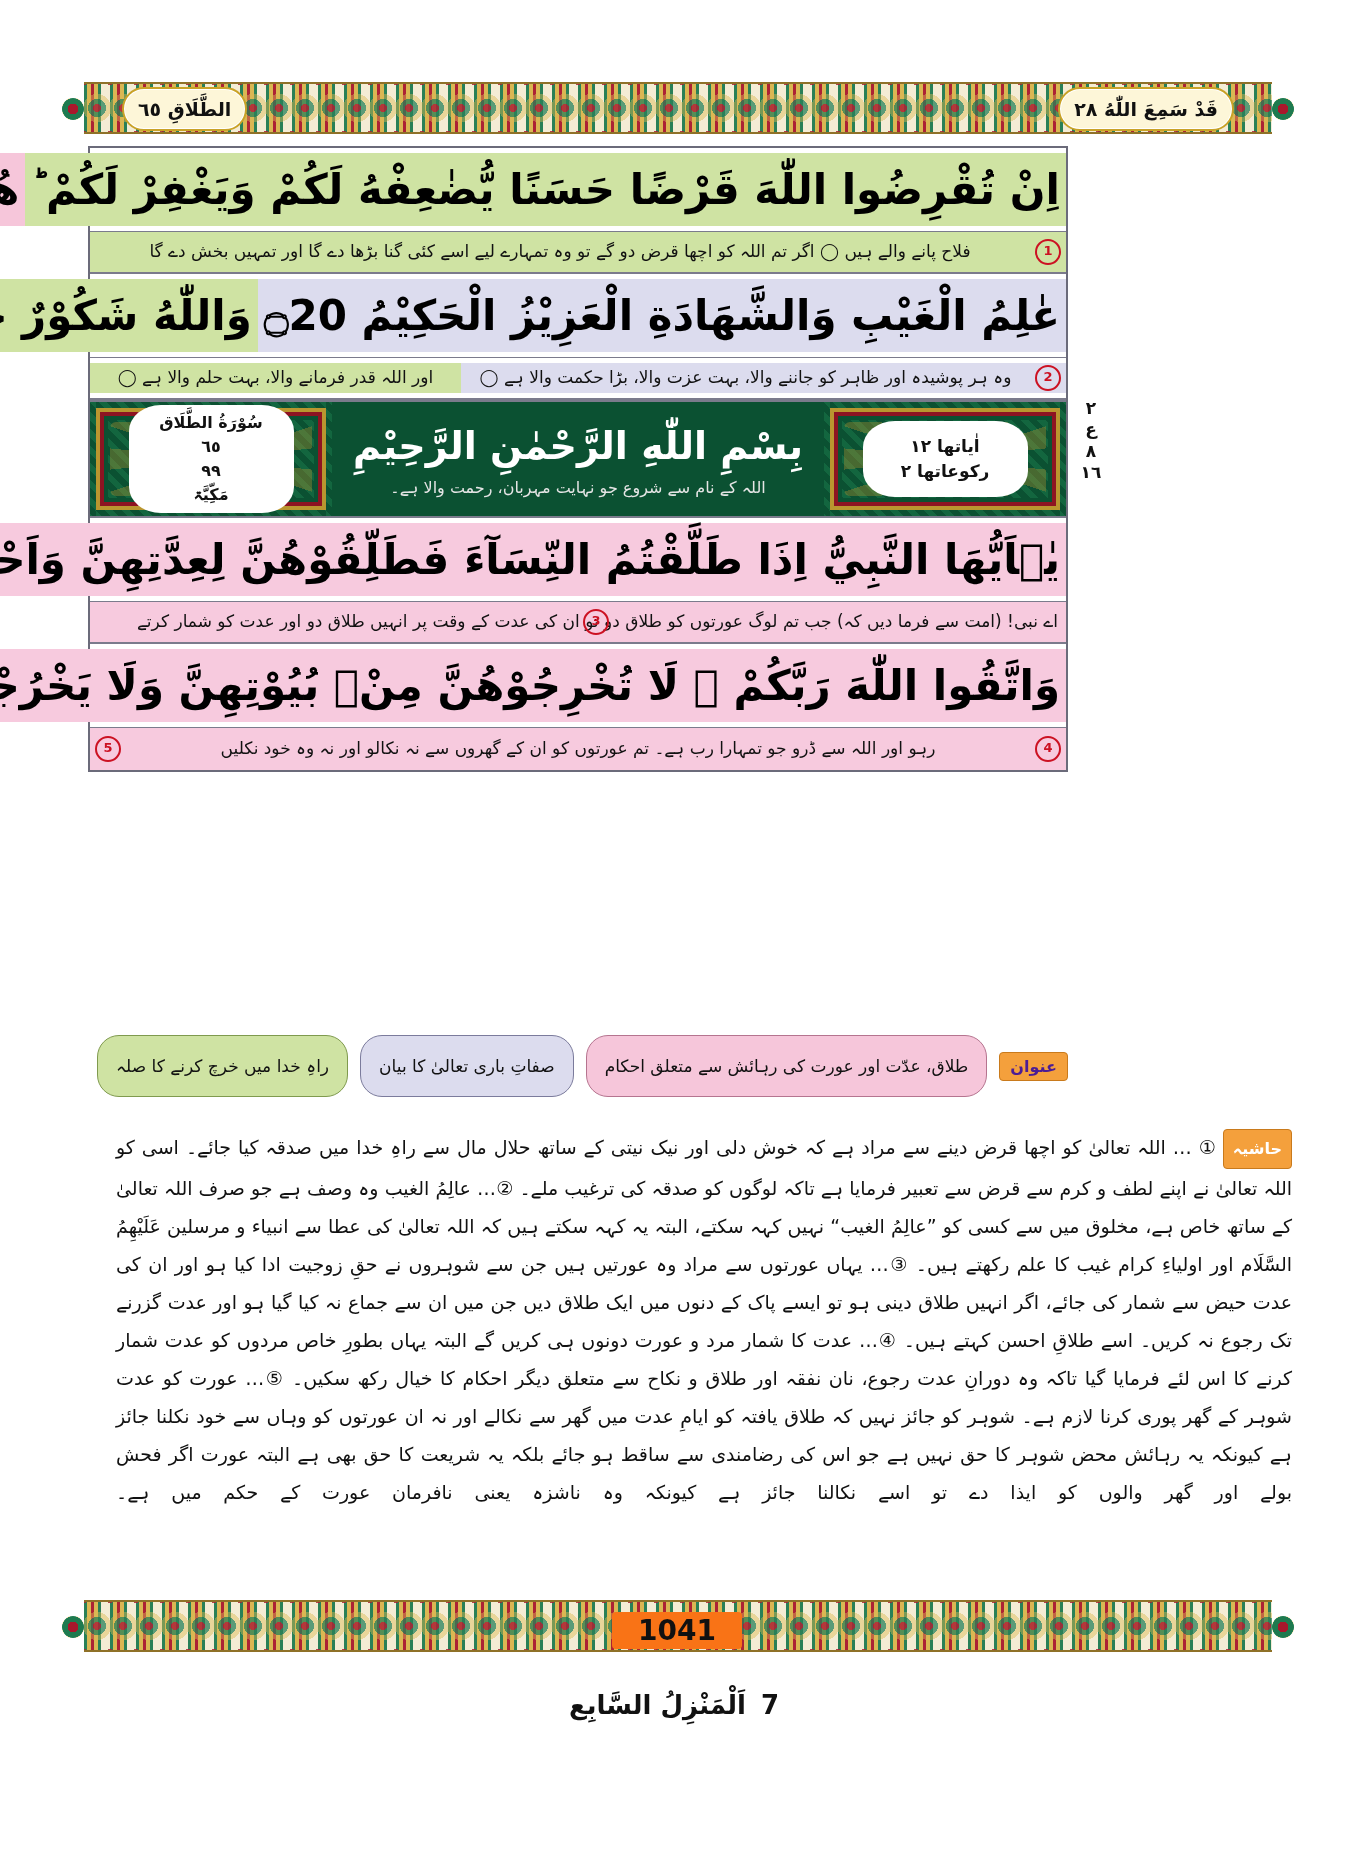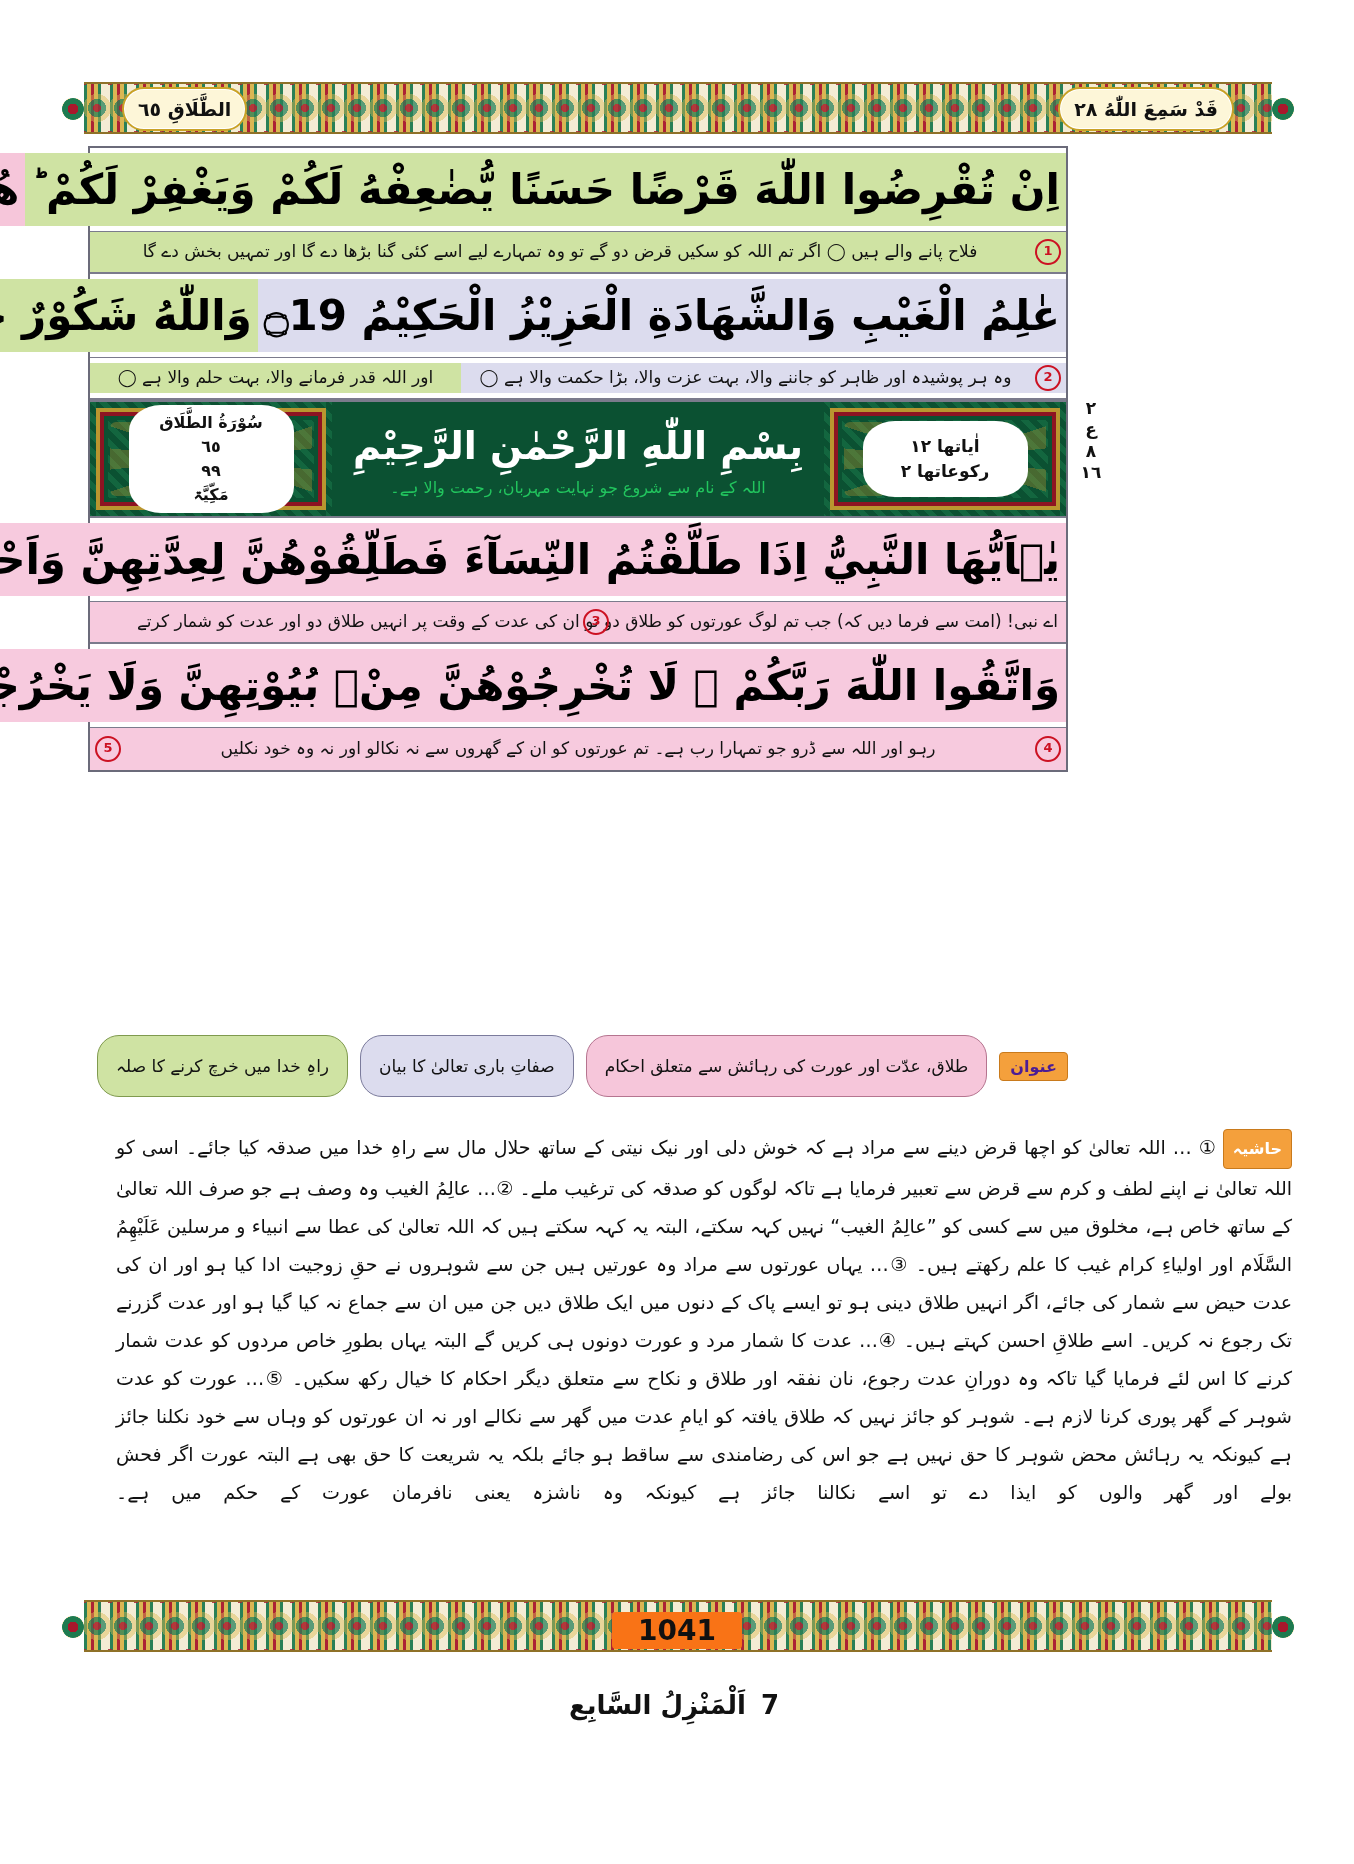--- a/index.html
+++ b/index.html
@@ -133,21 +133,21 @@
   .bism-box{
     flex:1;display:flex;flex-direction:column;align-items:center;justify-content:center;
     color:#fff;padding:4px 10px;box-sizing:border-box;
   }
   .bism-ar{
     font-family:"DejaVu Sans","Liberation Sans",sans-serif;
     font-size:38px;font-weight:700;color:#fff;white-space:nowrap;line-height:1.35;
   }
   .bism-ur{
     font-family:"DejaVu Sans","Liberation Sans",sans-serif;
-    font-size:16px;color:#22c55e;white-space:nowrap;margin-top:6px;
+    font-size:16px;color:#e5e5e5;white-space:nowrap;margin-top:6px;
   }
   .surah-name span{font-size:16px;}
 
   
   .unwan-row{
     position:absolute;left:88px;top:1044px;width:980px;height:44px;
     display:flex;align-items:center;justify-content:flex-start;gap:12px;
     direction:rtl;
   }
   .unwan-tag{
@@ -220,26 +220,26 @@
     <div class="ayah-line">
       <div class="seg bg-green" style="flex:73;">
         <div class="ar">اِنْ تُقْرِضُوا اللّٰهَ قَرْضًا حَسَنًا يُّضٰعِفْهُ لَكُمْ وَيَغْفِرْ لَكُمْ ؕ</div>
       </div>
       <div class="seg bg-pink" style="flex:27;">
         <div class="ar">هُمُ الْمُفْلِحُوْنَ ۝۱۲</div>
       </div>
     </div>
     <div class="tr-line bg-green">
       <span class="marker">1</span>
-      <div class="ur" style="flex:1;text-align:center;">فلاح پانے والے ہیں ◯ اگر تم اللہ کو سکیں قرض دو گے تو وہ تمہارے لیے اسے کئی گنا بڑھا دے گا اور تمہیں بخش دے گا</div>
+      <div class="ur" style="flex:1;text-align:center;">فلاح پانے والے ہیں ◯ اگر تم اللہ کو اچھا قرض دو گے تو وہ تمہارے لیے اسے کئی گنا بڑھا دے گا اور تمہیں بخش دے گا</div>
     </div>
 
     <div class="ayah-line">
       <div class="seg bg-lilac" style="flex:55;">
-        <div class="ar">عٰلِمُ الْغَيْبِ وَالشَّهَادَةِ الْعَزِيْزُ الْحَكِيْمُ ۝19</div>
+        <div class="ar">عٰلِمُ الْغَيْبِ وَالشَّهَادَةِ الْعَزِيْزُ الْحَكِيْمُ ۝20</div>
       </div>
       <div class="seg bg-green" style="flex:45;">
         <div class="ar">وَاللّٰهُ شَكُوْرٌ حَلِيْمٌ ۝۱۷ ۙ</div>
       </div>
     </div>
     <div class="tr-line">
       <div class="bg-lilac" style="flex:62;display:flex;align-items:center;">
         <span class="marker">2</span>
         <div class="ur" style="flex:1;text-align:center;">وہ ہر پوشیدہ اور ظاہر کو جاننے والا، بہت عزت والا، بڑا حکمت والا ہے ◯</div>
       </div>

